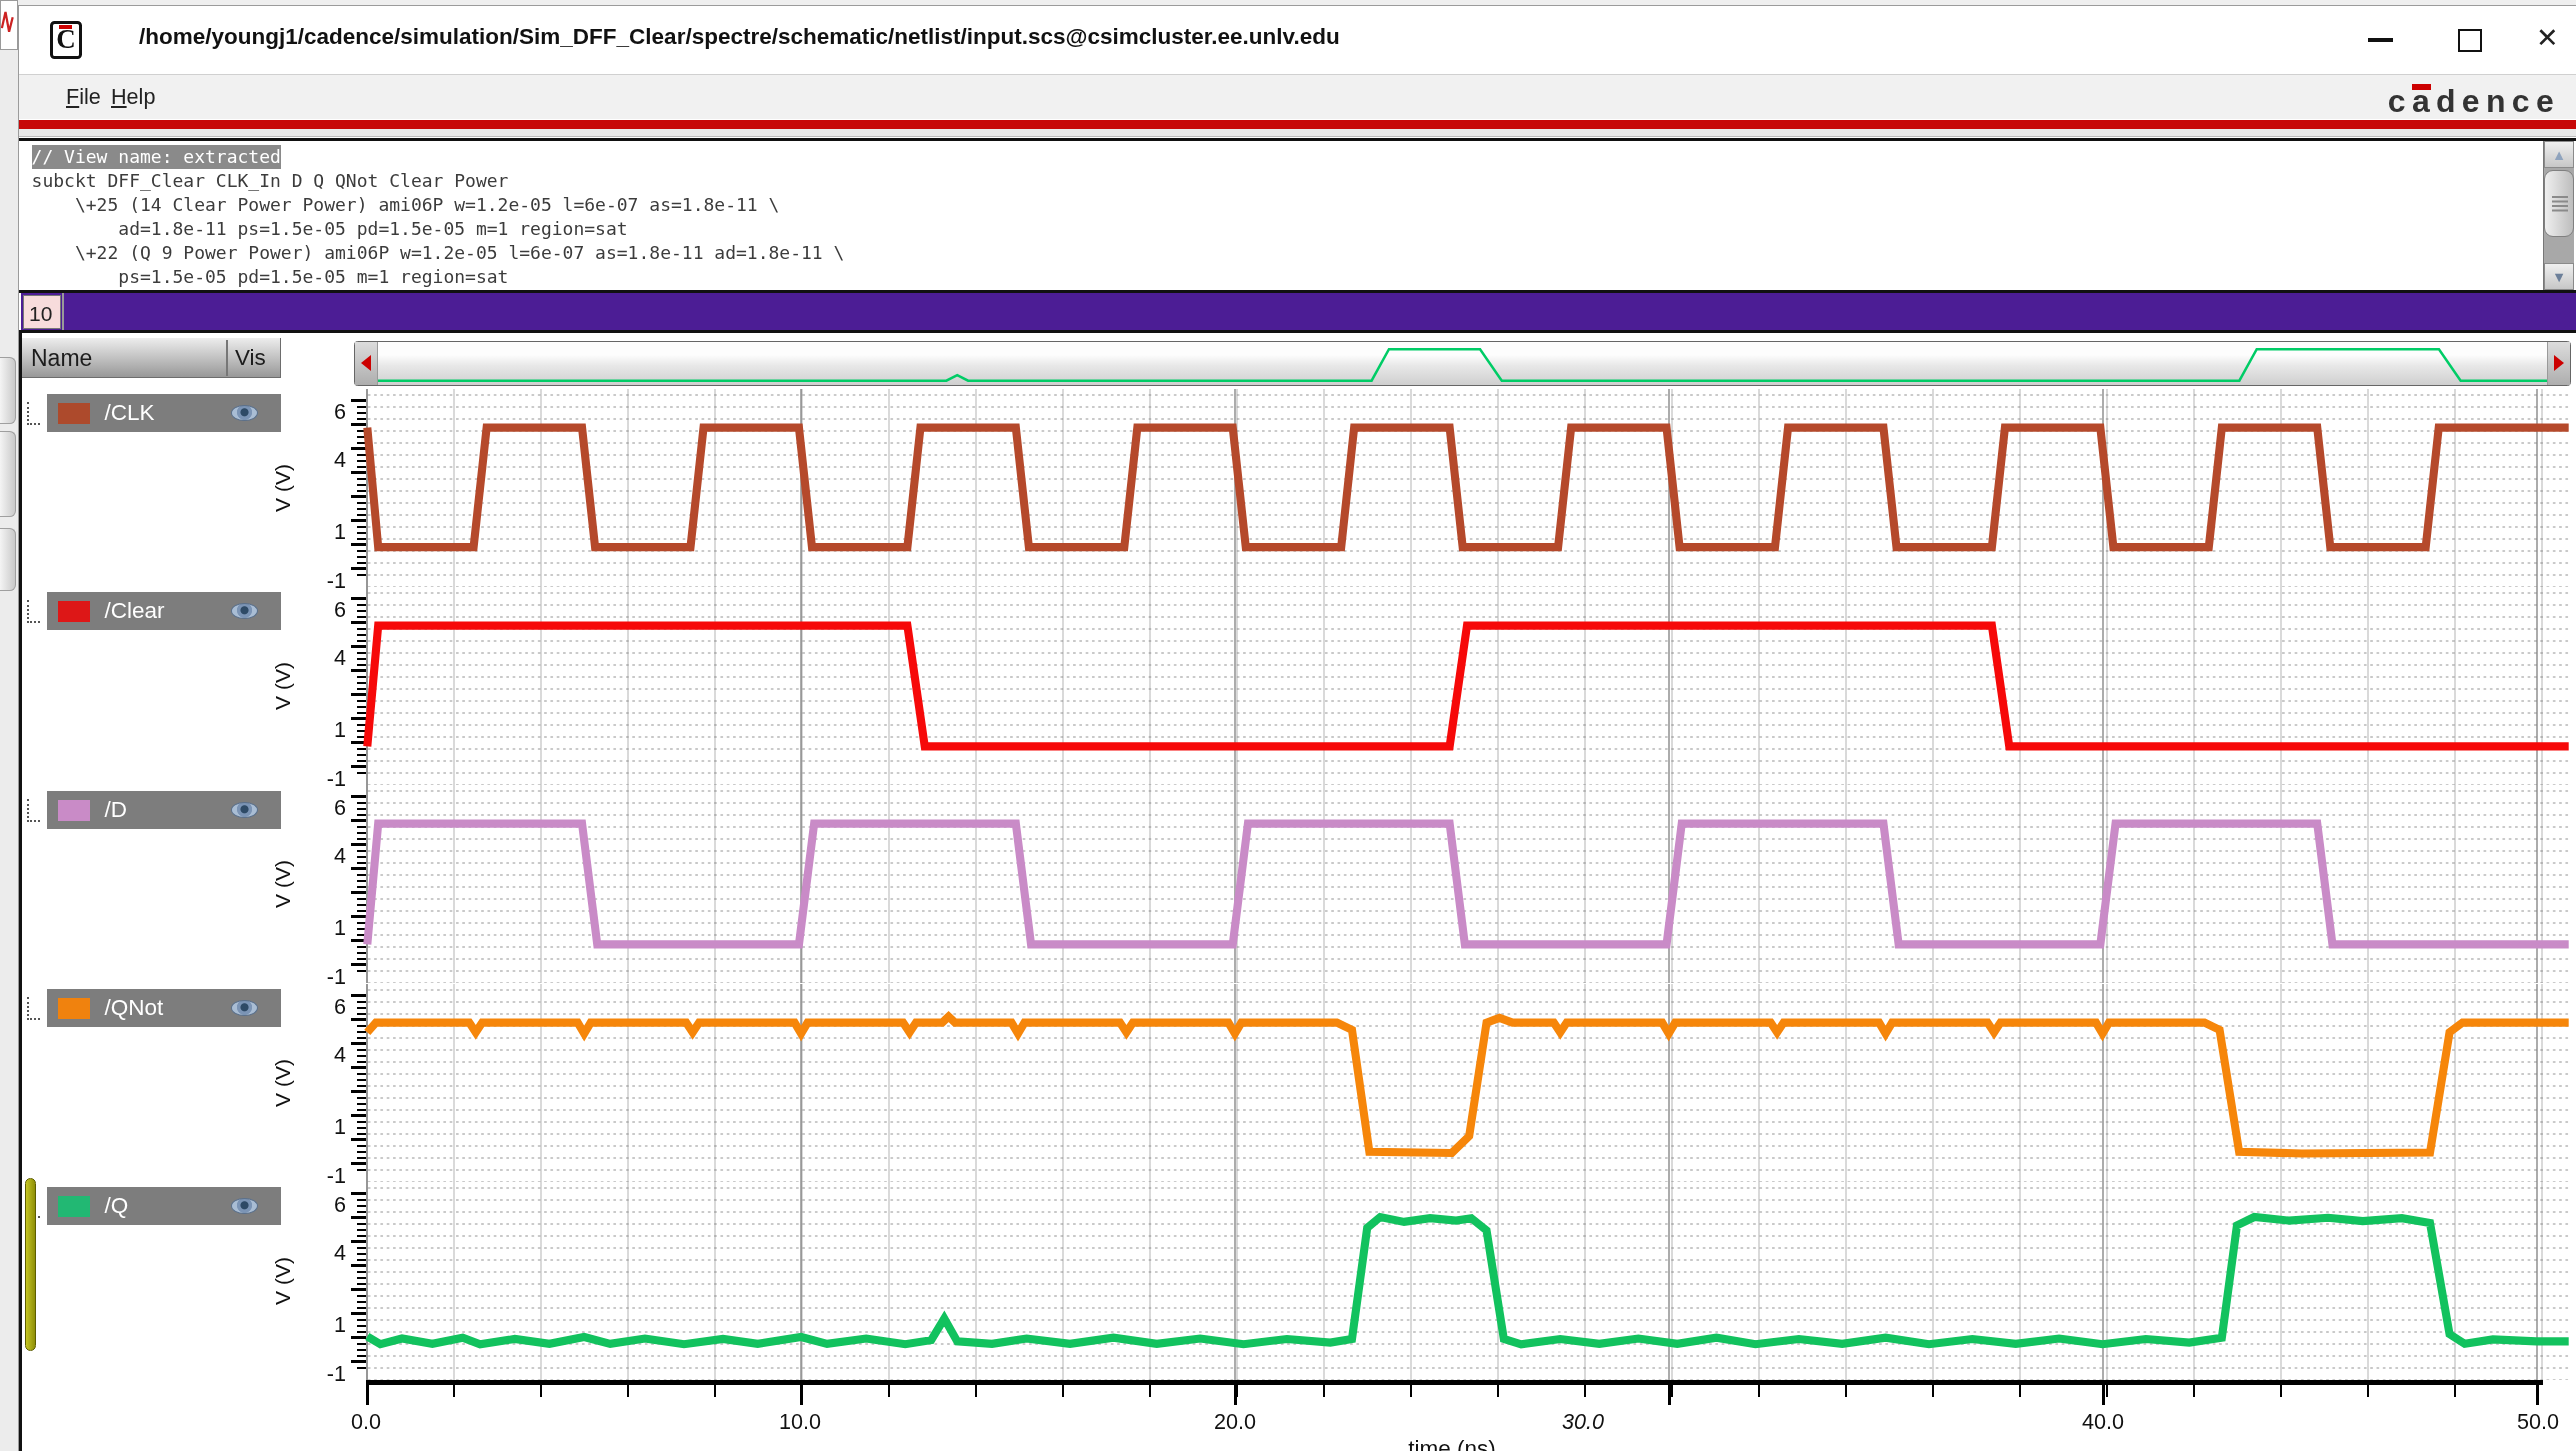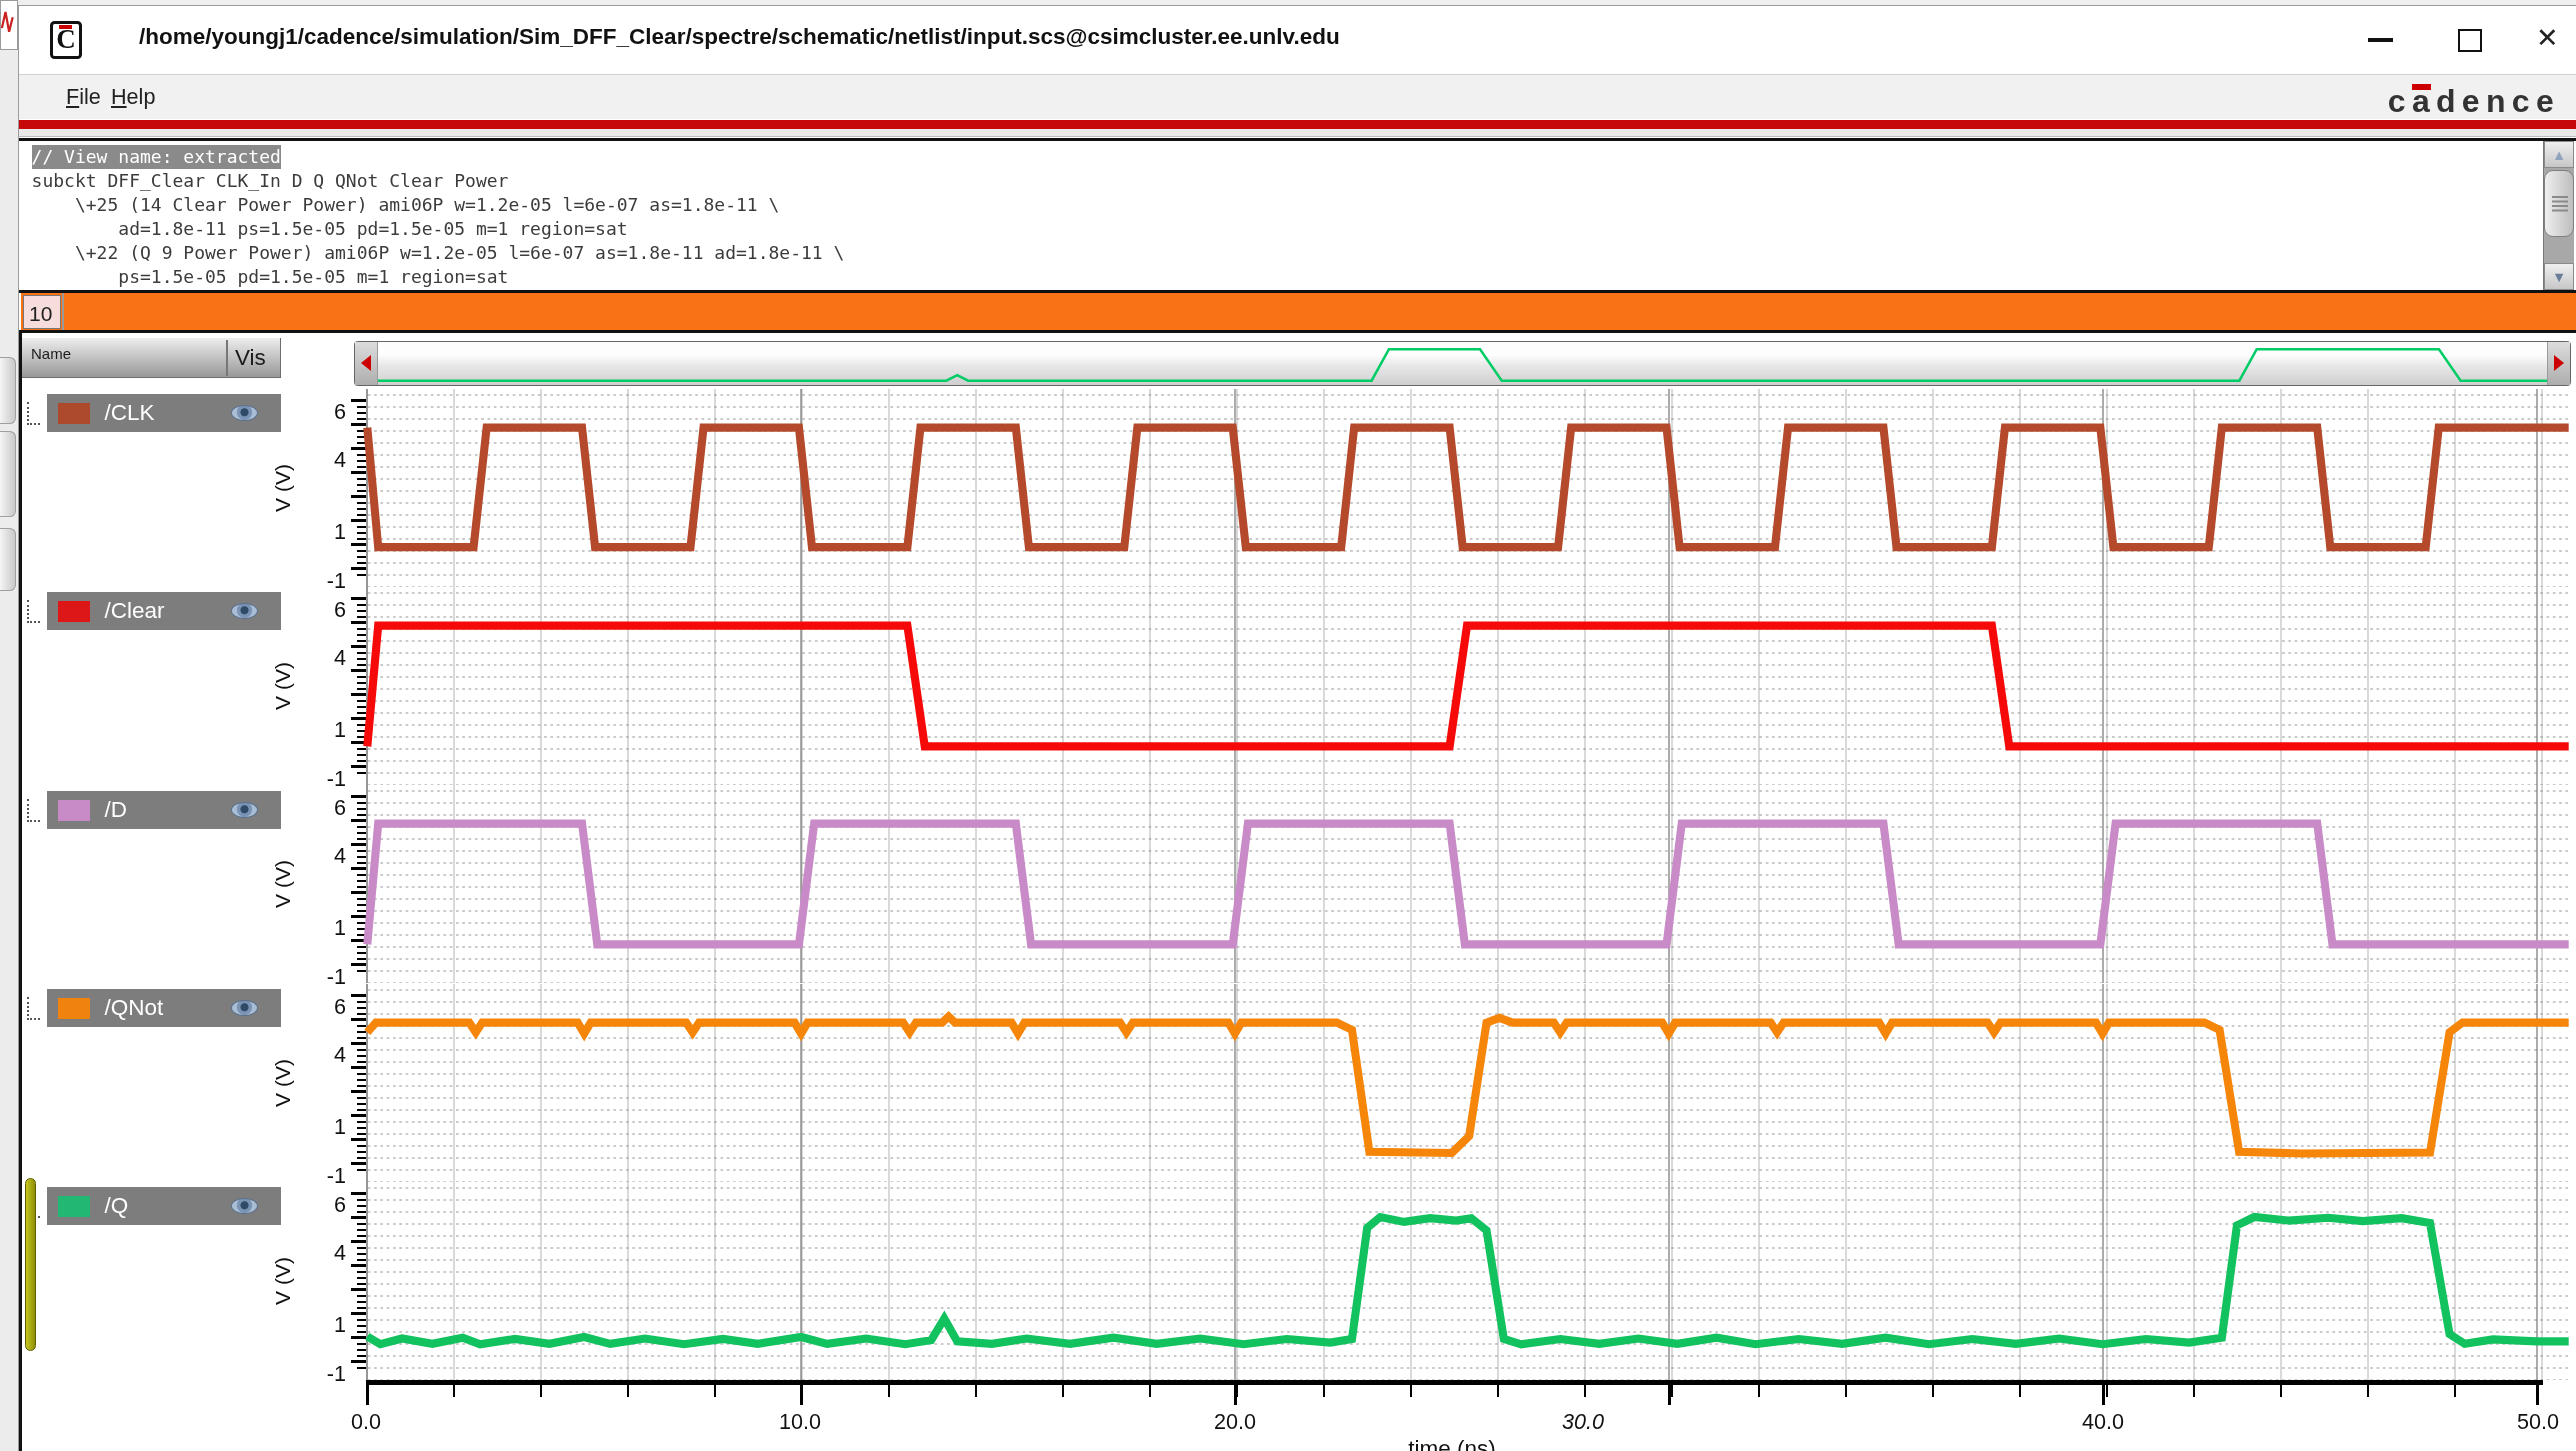--- a/index.html
+++ b/index.html
@@ -36,28 +36,28 @@
   
   .netlist { position:absolute; left:0; top:132px; right:0; height:155px; background:#fff; border-top:3.6px solid #111; border-bottom:3.6px solid #111; overflow:hidden; }
   .net-lines { position:absolute; left:12.6px; top:3.6px; right:40px; font-family:"DejaVu Sans Mono", monospace; font-size:18px; line-height:24px; color:#3c3c3c; white-space:pre; }
   .net-line.sel { background:#8a8a8a; color:#fff; display:inline-block; }
   .net-scroll { position:absolute; right:1.8px; top:0; width:31px; bottom:0; background:#a8a8a8; border-left:0.9px solid #777; }
   .ns-btn { position:absolute; left:0; width:30px; height:27px; background:linear-gradient(#efefef,#c7c7c7); border:0.9px solid #8a8a8a; color:#8fa3bd; font-size:14.4px; text-align:center; line-height:27px; }
   .ns-up { top:0; } .ns-down { bottom:0; color:#6c7f99; }
   .ns-thumb { position:absolute; left:0; top:29px; width:30px; height:67px; background:linear-gradient(90deg,#efefef,#bdbdbd); border:0.9px solid #808080; border-radius:9px; }
   .ns-grip { position:absolute; left:6.3px; top:25px; width:16px; height:1.8px; background:#8a8a8a; box-shadow:0 4.5px 0 #8a8a8a, 0 9px 0 #8a8a8a, 0 13.5px 0 #8a8a8a; }
 
-  .rowfield { position:absolute; left:1.8px; top:287px; right:0; height:38px; background:#f97316; }
+  .rowfield { position:absolute; left:1.8px; top:287px; right:0; height:38px; background:#4c1d95; }
   .rowfield .val { position:absolute; left:1.8px; top:1.8px; width:38px; height:34px; background:#f7dcdc; border:0.9px solid #777; font-size:21px; color:#222; padding:5.4px 0 0 5.4px; }
   .rowfield .divider { position:absolute; left:41px; top:0; width:1.8px; height:38px; background:#999; }
 
   
   .mainpanel { position:absolute; left:0; top:324px; right:0; bottom:0; background:#fff; border-top:3.6px solid #111; border-left:3.6px solid #111; }
   .labelhdr { position:absolute; left:0; top:4.5px; width:259px; height:40px; background:linear-gradient(#ededed,#989898); border-bottom:1.8px solid #6d6d6d; border-right:1.8px solid #6d6d6d; }
-  .labelhdr .name { position:absolute; left:9px; top:7.2px; font-size:15px; color:#1c1c1c; }
+  .labelhdr .name { position:absolute; left:9px; top:7.2px; font-size:23px; color:#1c1c1c; }
   .labelhdr .vissep { position:absolute; left:204px; top:1.8px; width:1.8px; height:36px; background:#777; }
   .labelhdr .vis { position:absolute; left:213px; top:7.2px; font-size:22.5px; color:#1c1c1c; }
 
   .sig-row { position:absolute; left:5.4px; width:254px; height:41px; }
   .branch { position:absolute; left:0px; top:7.2px; width:12.6px; height:23.4px; border-left:2.7px dotted #555; border-bottom:2.7px dotted #555; }
   .sig-bar { position:absolute; left:20px; top:0; right:0; height:38px; background:#7d7d7d; display:flex; align-items:center; }
   .swatch { width:32px; height:21.6px; margin-left:10.8px; }
   .sig-name { color:#fff; font-size:22.5px; margin-left:14.4px; flex:1; }
   .eye { width:27px; height:16px; border-radius:50%; margin-right:23.4px;
          background:radial-gradient(circle at 50% 45%, #2e4a66 0 3.6px, #7b94b5 4.5px 7.2px, #a9bdd4 8px); border:0.9px solid #5b718c; }

